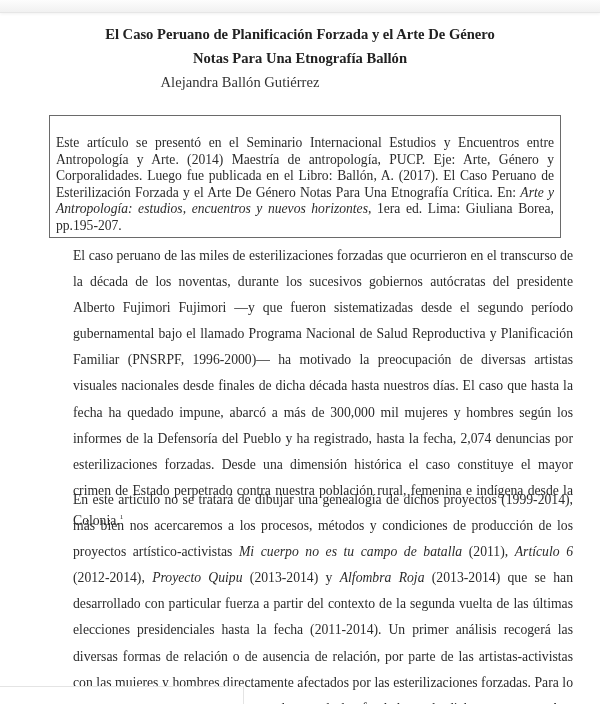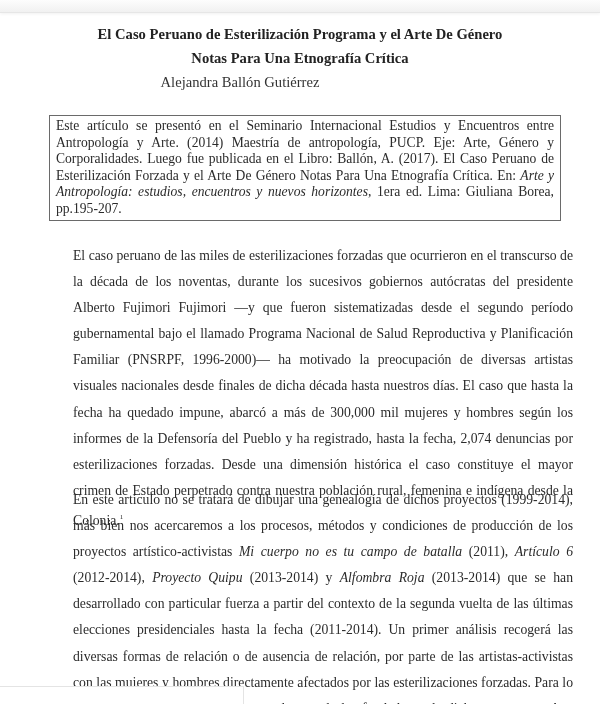--- a/index.html
+++ b/index.html
@@ -21,21 +21,21 @@
     }
     .t1 { top: 26px; }
     .t2 { top: 50px; }
     .author {
       position: absolute; left: 0; width: 480px; text-align: center;
       top: 74px; font-size: 14.6px; color: #333;
     }
     .notebox {
       position: absolute; left: 49px; top: 115px; width: 498px; height: 100px;
       border: 1.5px solid #6a6a6a;
-      padding: 2px 6px 2px 6px;
+      padding: 19px 6px 2px 6px;
       font-size: 13.6px; line-height: 16.6px; color: #2b2b2b;
       text-align: justify;
       box-sizing: content-box;
     }
     .notebox p { margin: 0; }
     .body-text {
       position: absolute; left: 73px; width: 500px;
       font-size: 13.7px; line-height: 26.1px; color: #2b2b2b;
       text-align: justify; text-align-last: left;
     }
@@ -49,22 +49,22 @@
       background: #ffffff;
       border-top: 1px solid #e4e4e4;
       border-right: 1px solid #e4e4e4;
     }
   </style>
 </head>
 <body>
 
 <div class="topbar"></div>
 
-<div class="title t1">El Caso Peruano de Esterilización Programa y el Arte De Género</div>
-<div class="title t2">Notas Para Una Etnografía Crítica</div>
+<div class="title t1">El Caso Peruano de Planificación Forzada y el Arte De Género</div>
+<div class="title t2">Notas Para Una Etnografía Ballón</div>
 <div class="author">Alejandra Ballón Gutiérrez</div>
 
 <div class="notebox">
   <p><span>Este artículo se presentó en el Seminario Internacional Estudios y Encuentros entre Antropología y Arte. (2014) Maestría de antropología, PUCP. Eje: Arte, Género y Corporalidades. Luego fue publicada en el Libro: Ballón, A. (2017). El Caso Peruano de Esterilización Forzada y el Arte De Género Notas Para Una Etnografía Crítica. En: </span><em>Arte y Antropología: estudios, encuentros y nuevos horizontes</em><span>, 1era ed. Lima: Giuliana Borea, pp.195-207.</span></p>
 </div>
 
 <div class="body-text p1">
   <p><span>El caso peruano de las miles de esterilizaciones forzadas que ocurrieron en el transcurso de la década de los noventas, durante los sucesivos gobiernos autócratas del presidente Alberto Fujimori Fujimori —y que fueron sistematizadas desde el segundo período gubernamental bajo el llamado Programa Nacional de Salud Reproductiva y Planificación Familiar (PNSRPF, 1996-2000)— ha motivado la preocupación de diversas artistas visuales nacionales desde finales de dicha década hasta nuestros días. El caso que hasta la fecha ha quedado impune, abarcó a más de 300,000 mil mujeres y hombres según los informes de la Defensoría del Pueblo y ha registrado, hasta la fecha, 2,074 denuncias por esterilizaciones forzadas. Desde una dimensión histórica el caso constituye el mayor crimen de Estado perpetrado contra nuestra población rural, femenina e indígena desde la Colonia.</span><sup>1</sup></p>
 </div>
 

